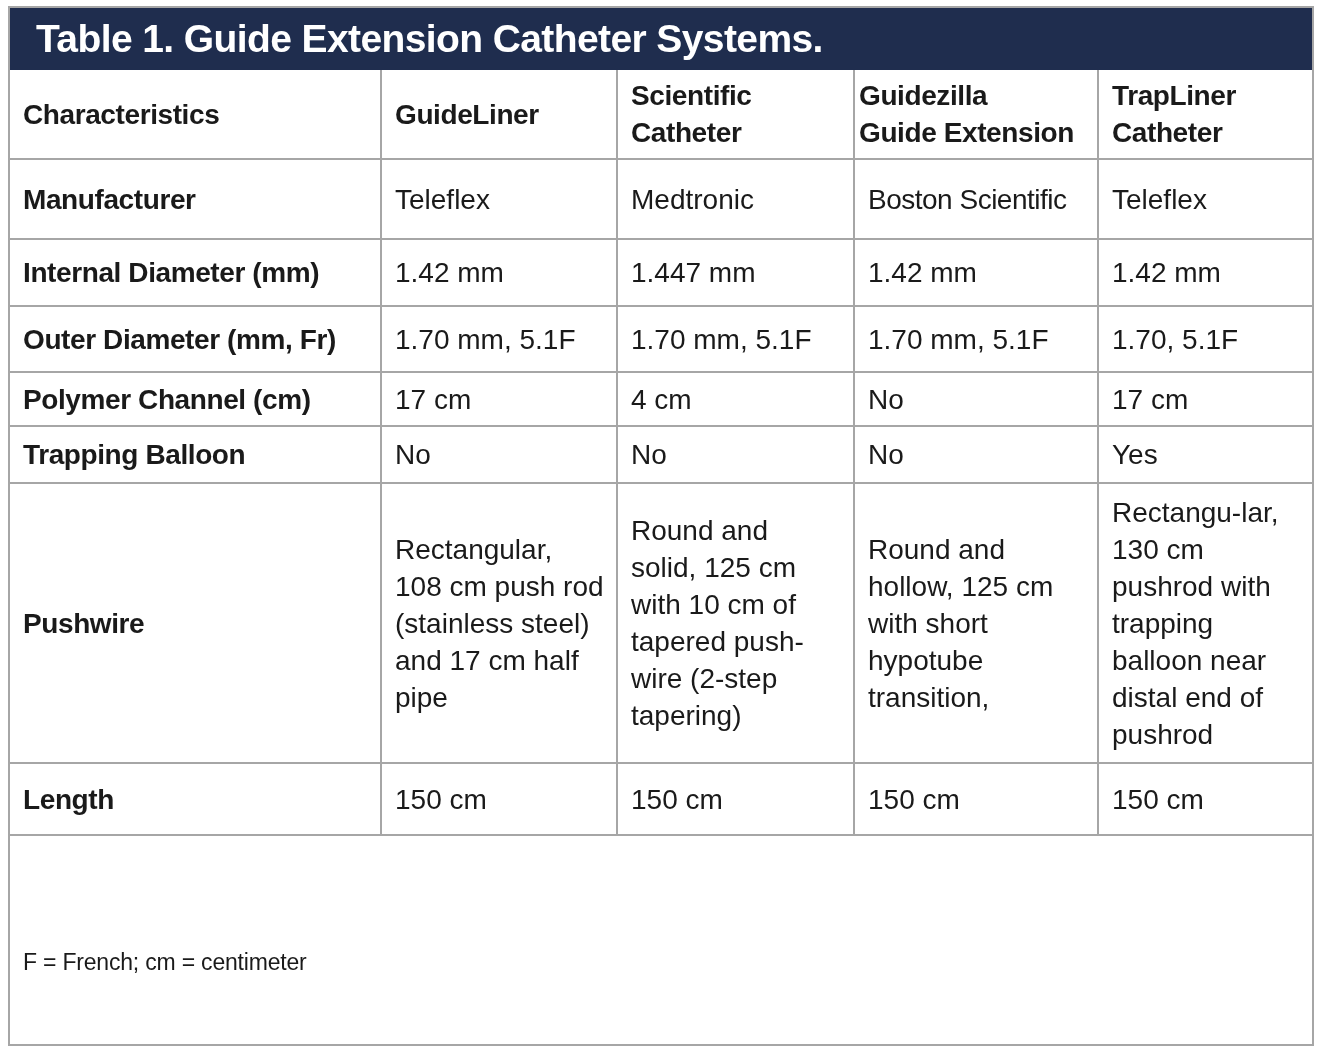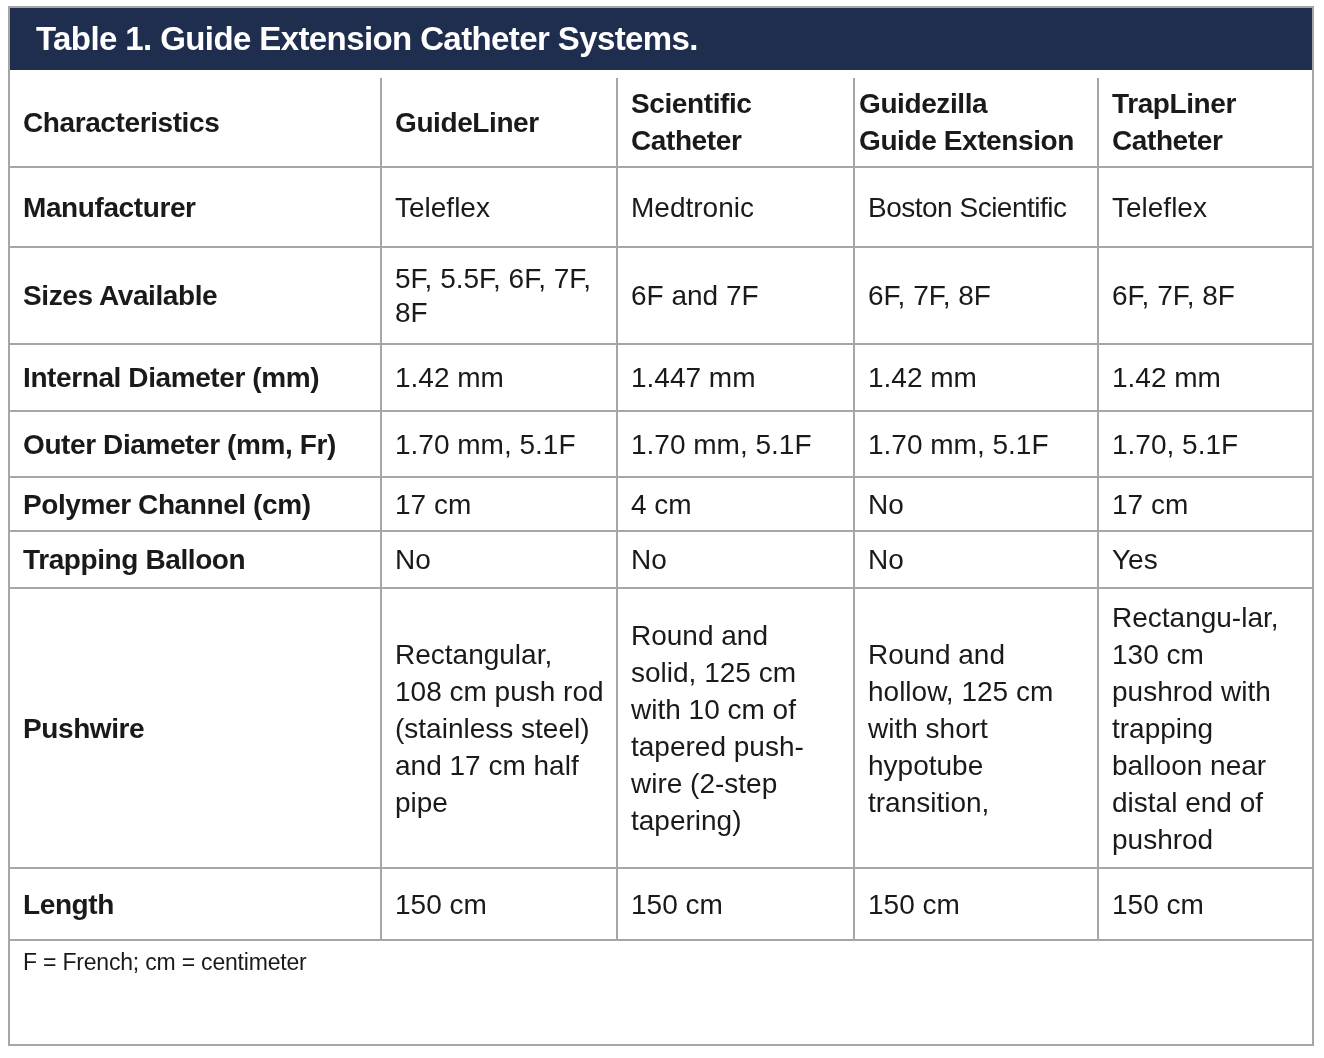--- a/index.html
+++ b/index.html
@@ -3,22 +3,22 @@
 <meta charset="utf-8">
 <style>
   html, body { margin: 0; padding: 0; background: #ffffff; }
   body { width: 1324px; height: 1058px; position: relative; overflow: hidden;
          font-family: "Liberation Sans", "DejaVu Sans", sans-serif; color: #1a1a1a; }
   .frame { position: absolute; left: 8px; top: 6px; width: 1306px; height: 1040px;
            border: 2px solid #a6a6a6; box-sizing: border-box; background: #fff; }
   .title-bar { position: absolute; left: 0; top: 0; right: 0; height: 62px;
                background: #1f2d4e; color: #ffffff; display: flex; align-items: center;
                padding-left: 26px; box-sizing: border-box;
-               font-weight: bold; font-size: 33px; letter-spacing: -0.6px; }
-  table.grid { position: absolute; left: 0; top: 70px; border-collapse: collapse;
+               font-weight: bold; font-size: 39px; letter-spacing: -0.6px; }
+  table.grid { position: absolute; left: 0; top: 62px; border-collapse: collapse;
                table-layout: fixed; width: 1302px; }
   table.grid td { border: 2px solid #a6a6a6; vertical-align: middle; padding: 0 12px 0 13px;
                   font-size: 28px; line-height: 37px; box-sizing: border-box; }
   table.grid tr td:first-child { border-left: none; }
   table.grid tr td:last-child { border-right: none; }
   table.grid tr:first-child td { border-top: none; }
   td.label { font-weight: bold; letter-spacing: -0.4px; }
   td.head { font-weight: bold; letter-spacing: -0.4px; line-height: 36px; }
   td.val { font-weight: normal; }
   .footnote { position: absolute; left: 0; right: 0; top: 926px; bottom: 0;
@@ -49,27 +49,20 @@
       <td class="head"><span>Scientific</span><br><span>Catheter</span></td>
       <td class="head" style="padding-left:4px;padding-right:4px;"><span>Guidezilla</span><br><span>Guide Extension</span></td>
       <td class="head"><span>TrapLiner</span><br><span>Catheter</span></td>
     </tr>
     <tr style="height:80px">
       <td class="label">Manufacturer</td>
       <td class="val">Teleflex</td>
       <td class="val">Medtronic</td>
       <td class="val" style="padding-right:15px;letter-spacing:-0.5px;">Boston Scientific</td>
       <td class="val">Teleflex</td>
-    </tr>
-    <tr style="height:97px">
-      <td class="label">Sizes Available</td>
-      <td class="val" style="line-height:34px;">5F, 5.5F, 6F, 7F, 8F</td>
-      <td class="val">6F and 7F</td>
-      <td class="val">6F, 7F, 8F</td>
-      <td class="val">6F, 7F, 8F</td>
     </tr>
     <tr style="height:67px">
       <td class="label">Internal Diameter (mm)</td>
       <td class="val">1.42 mm</td>
       <td class="val">1.447 mm</td>
       <td class="val">1.42 mm</td>
       <td class="val">1.42 mm</td>
     </tr>
     <tr style="height:66px">
       <td class="label">Outer Diameter (mm, Fr)</td>

